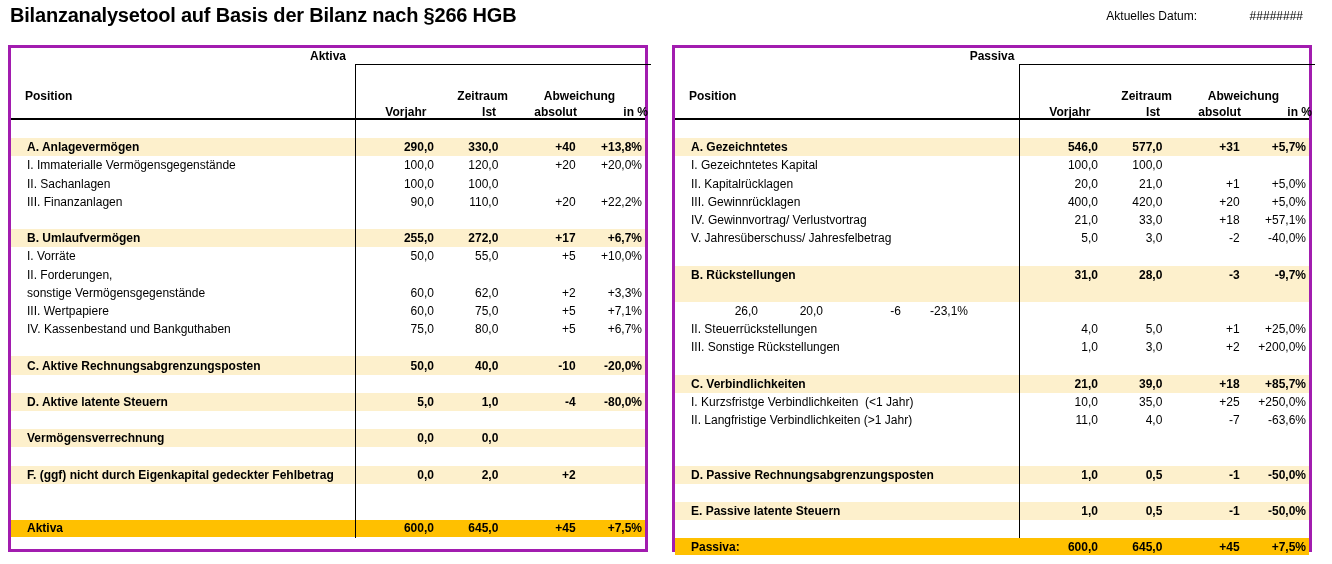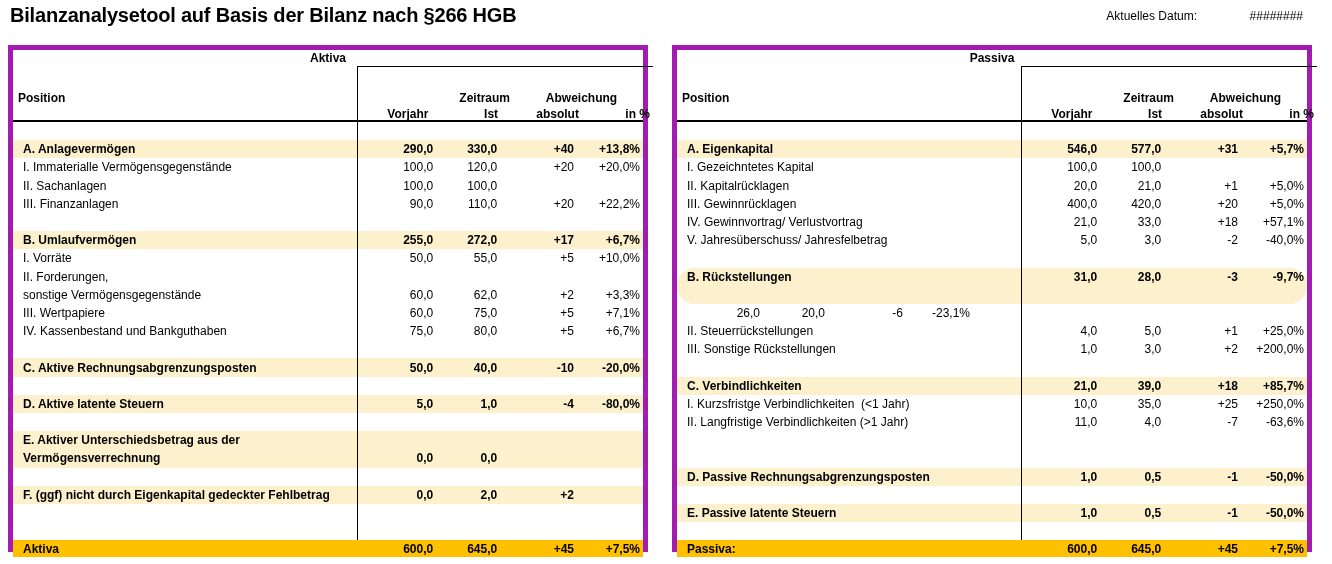--- a/index.html
+++ b/index.html
@@ -2,46 +2,46 @@
 <html style="--hl: #FDF0CC; --gold: #FFC000;"><head>
 <meta charset="utf-8">
 <style>
   * { margin:0; padding:0; box-sizing:border-box; }
   html,body { width:1332px; height:564px; background:#ffffff; overflow:hidden;
               font-family:"Liberation Sans","DejaVu Sans",sans-serif; color:#000; }
   .title { position:absolute; left:10px; top:4px; font-size:20px; font-weight:bold; letter-spacing:-0.2px; }
   .date-label { position:absolute; top:9px; right:135px; font-size:12px; }
   .date-value { position:absolute; top:9px; right:29px; font-size:12px; }
 
-  .tbl { position:absolute; top:45px; width:640px; height:507px; border:5px solid #a21caf; background:#fff; }
+  .tbl { position:absolute; top:45px; width:640px; height:507px; border:3px solid #a21caf; background:#fff; }
   .tbl.left  { left:8px; }
   .tbl.right { left:672px; }
 
   .caption-row { position:relative; height:17px; }
   .caption { width:100%; text-align:center; font-size:12px; font-weight:bold; line-height:16px; }
   .caption-underline { position:absolute; left:344px; top:16px; width:296px; height:1px; background:#000; }
 
   .divider { position:absolute; left:344px; top:17px; width:1px; height:473px; background:#000; }
 
   .head-row { position:relative; height:55px; border-bottom:2px solid #000; font-size:12px; font-weight:bold; }
-  .pos-label { position:absolute; left:5px; top:24px; }
+  .pos-label { position:absolute; left:14px; top:24px; }
   .grp-row { position:absolute; left:344px; top:24px; width:296px; display:flex; }
   .grp-zeitraum   { width:153px; text-align:right; }
   .grp-abweichung { width:143px; text-align:center; }
   .sub-row { position:absolute; left:344px; top:40px; width:296px; display:flex;gap:13px; }
   .sub-row .c1,.sub-row .c2,.sub-row .c3,.sub-row .c4 { text-align:right; }
 
   .rows { position:relative; }
   .row { display:flex; height:18.2px; font-size:12px; align-items:center; }
   .row.section { background:var(--hl); font-weight:bold; }
-  .row.tall { height:36.4px; align-items:flex-start;border-radius:18px; }
+  .row.tall { height:36.4px; align-items:flex-start; }
   .row.tall .cell { padding-top:2px; }
   .row.total { background:var(--gold); font-weight:bold; height:16.5px; }
   .cell { overflow:hidden; white-space:pre; }
-  .c0 { width:344px; padding-left:10px; }
+  .c0 { width:344px; padding-left:16px; }
   .c1 { width:88px; text-align:right; padding-right:5px; }
   .c2 { width:65px; text-align:right; padding-right:5px; }
   .c3 { width:76px; text-align:right; padding-right:3px; }
   .c4 { width:67px; text-align:right; padding-right:3px; }
 </style>
 </head>
 <body>
 
 <div class="title">Bilanzanalysetool auf Basis der Bilanz nach §266 HGB</div>
 <div class="date-label">Aktuelles Datum:</div>
@@ -179,27 +179,20 @@
         <div class="cell c4">-80,0%</div>
       </div>
       <div class="row blank">
         <div class="cell c0"></div>
         <div class="cell c1"></div>
         <div class="cell c2"></div>
         <div class="cell c3"></div>
         <div class="cell c4"></div>
       </div>
       <div class="row section">
-        <div class="cell c0">E. Aktiver Unterschiedsbetrag aus der</div>
-        <div class="cell c1"></div>
-        <div class="cell c2"></div>
-        <div class="cell c3"></div>
-        <div class="cell c4"></div>
-      </div>
-      <div class="row section">
         <div class="cell c0">Vermögensverrechnung</div>
         <div class="cell c1">0,0</div>
         <div class="cell c2">0,0</div>
         <div class="cell c3"></div>
         <div class="cell c4"></div>
       </div>
       <div class="row blank">
         <div class="cell c0"></div>
         <div class="cell c1"></div>
         <div class="cell c2"></div>
@@ -258,21 +251,21 @@
   </div>
   <div class="rows">
       <div class="row blank">
         <div class="cell c0"></div>
         <div class="cell c1"></div>
         <div class="cell c2"></div>
         <div class="cell c3"></div>
         <div class="cell c4"></div>
       </div>
       <div class="row section">
-        <div class="cell c0">A. Eigenkapital</div>
+        <div class="cell c0">A. Gezeichntetes</div>
         <div class="cell c1">546,0</div>
         <div class="cell c2">577,0</div>
         <div class="cell c3">+31</div>
         <div class="cell c4">+5,7%</div>
       </div>
       <div class="row item">
         <div class="cell c0">I. Gezeichntetes Kapital</div>
         <div class="cell c1">100,0</div>
         <div class="cell c2">100,0</div>
         <div class="cell c3"></div>

